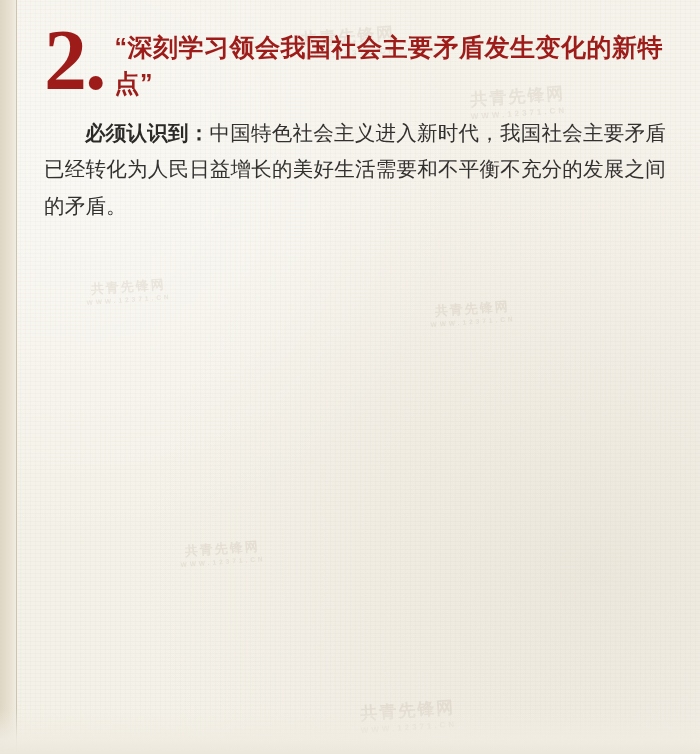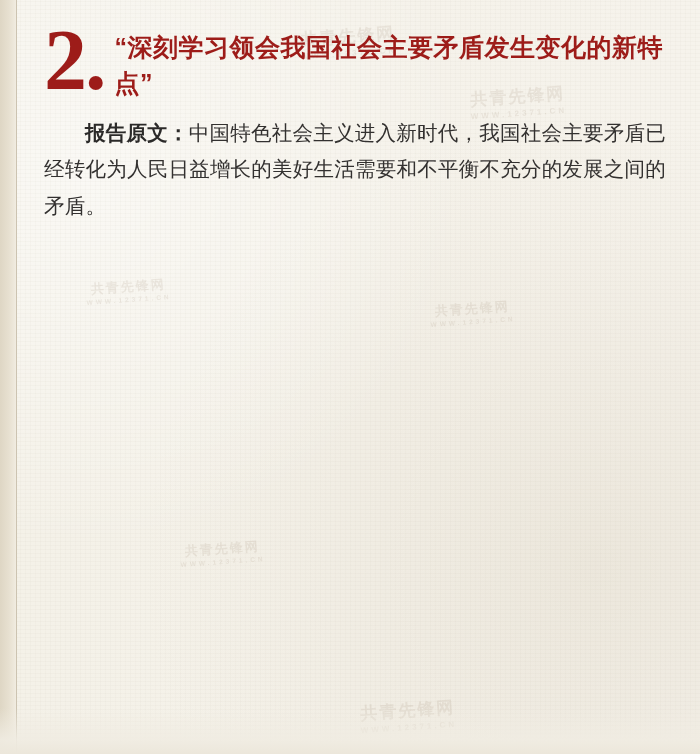--- a/index.html
+++ b/index.html
@@ -151,21 +151,21 @@
   </div>
 
   <div id="header">
     <div id="section-number">2.</div>
     <div id="section-title">“深刻学习领会我国社会主要矛盾发生变化的新特点”</div>
   </div>
 
   <div id="content">
 
     <p class="para indent">
-      <span class="lead-label">报告原文：</span><span>中国特色社会主义进入新时代，我国社会主要矛盾已经转化为人民日益增长的美好生活需要和不平衡不充分的发展之间的矛盾。</span>
+      <span class="lead-label">必须认识到：</span><span>中国特色社会主义进入新时代，我国社会主要矛盾已经转化为人民日益增长的美好生活需要和不平衡不充分的发展之间的矛盾。</span>
     </p>
 
 
 
   </div>
 
   <div id="bottom-fade"></div>
 </div>
 
 </body></html>

